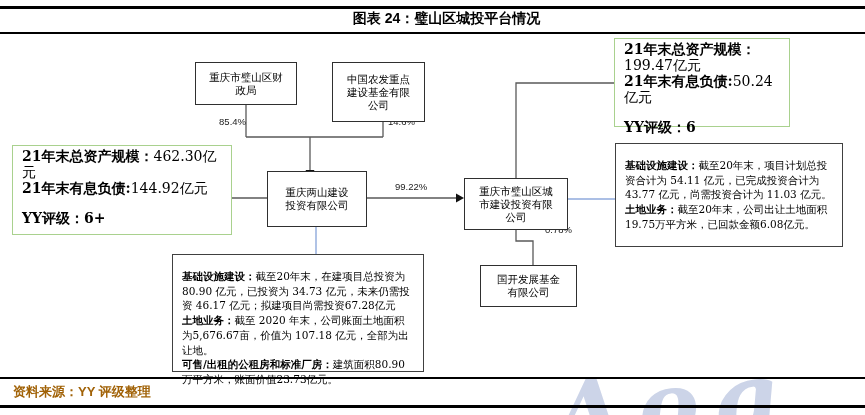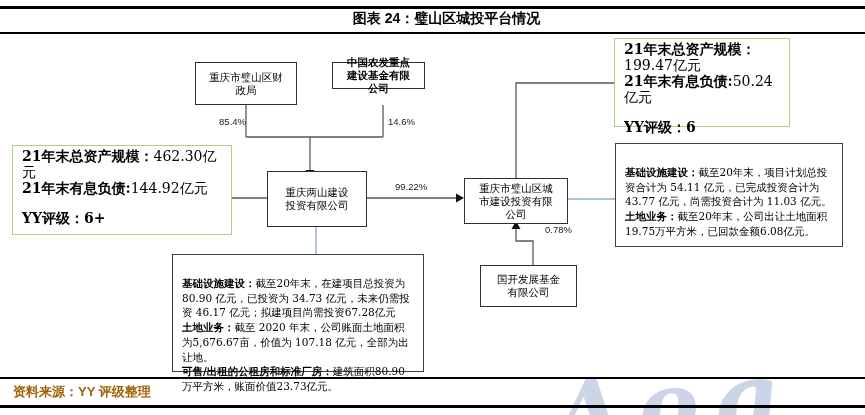--- a/index.html
+++ b/index.html
@@ -36,21 +36,21 @@
     font-size:10.5px; line-height:13px; color:#000; z-index:2; padding:2px 13px;
   }
   .infobox {
     position:absolute; background:#fff; border:1.5px solid #a9d18e;
     font-size:14px; line-height:16px; color:#000; z-index:2; padding:2px 9px;
   }
   .infobox .spacer { height:14px; }
   .descbox {
     position:absolute; background:#fff; border:1.5px solid #404040;
     font-size:10.5px; line-height:14.7px; color:#000; z-index:2;
-    padding:21px 9px; text-align:left;
+    padding:14px 9px; text-align:left;
   }
   .b { font-weight:bold; }
   .pct {
     position:absolute; z-index:2; font-family:"Liberation Sans", sans-serif;
     font-size:9.5px; color:#1a1a1a;
   }
 </style>
 </head>
 <body>
 
@@ -82,27 +82,27 @@
   </svg>
 
   <div class="pct" style="left:210px; top:116px; width:36px; text-align:right;">85.4%</div>
   <div class="pct" style="left:388px; top:116px;">14.6%</div>
   <div class="pct" style="left:395px; top:181px;">99.22%</div>
   <div class="pct" style="left:545px; top:224px;">0.78%</div>
 
   <div class="node" style="left:195px; top:62px; width:102px; height:43px;">
     <span>重庆市璧山区财政局</span>
   </div>
-  <div class="node" style="left:332px; top:62px; width:93px; height:27px;font-weight:bold;">
+  <div class="node" style="left:332px; top:62px; width:93px; height:60px;">
     <span>中国农发重点建设基金有限公司</span>
   </div>
   <div class="node" style="left:267px; top:171px; width:100px; height:56px;align-items:center;">
     <span>重庆两山建设投资有限公司</span>
   </div>
-  <div class="node" style="left:464px; top:178px; width:104px; height:46px;">
+  <div class="node" style="left:464px; top:178px; width:104px; height:52px;">
     <span>重庆市璧山区城市建设投资有限公司</span>
   </div>
   <div class="node" style="left:480px; top:265px; width:97px; height:42px;">
     <span>国开发展基金有限公司</span>
   </div>
 
   <div class="infobox" style="left:12px; top:145px; width:220px; height:90px;">
     <div><span class="b">21年末总资产规模：</span><span>462.30亿元</span></div>
     <div><span class="b">21年末有息负债:</span><span>144.92亿元</span></div>
     <div class="spacer"></div>

